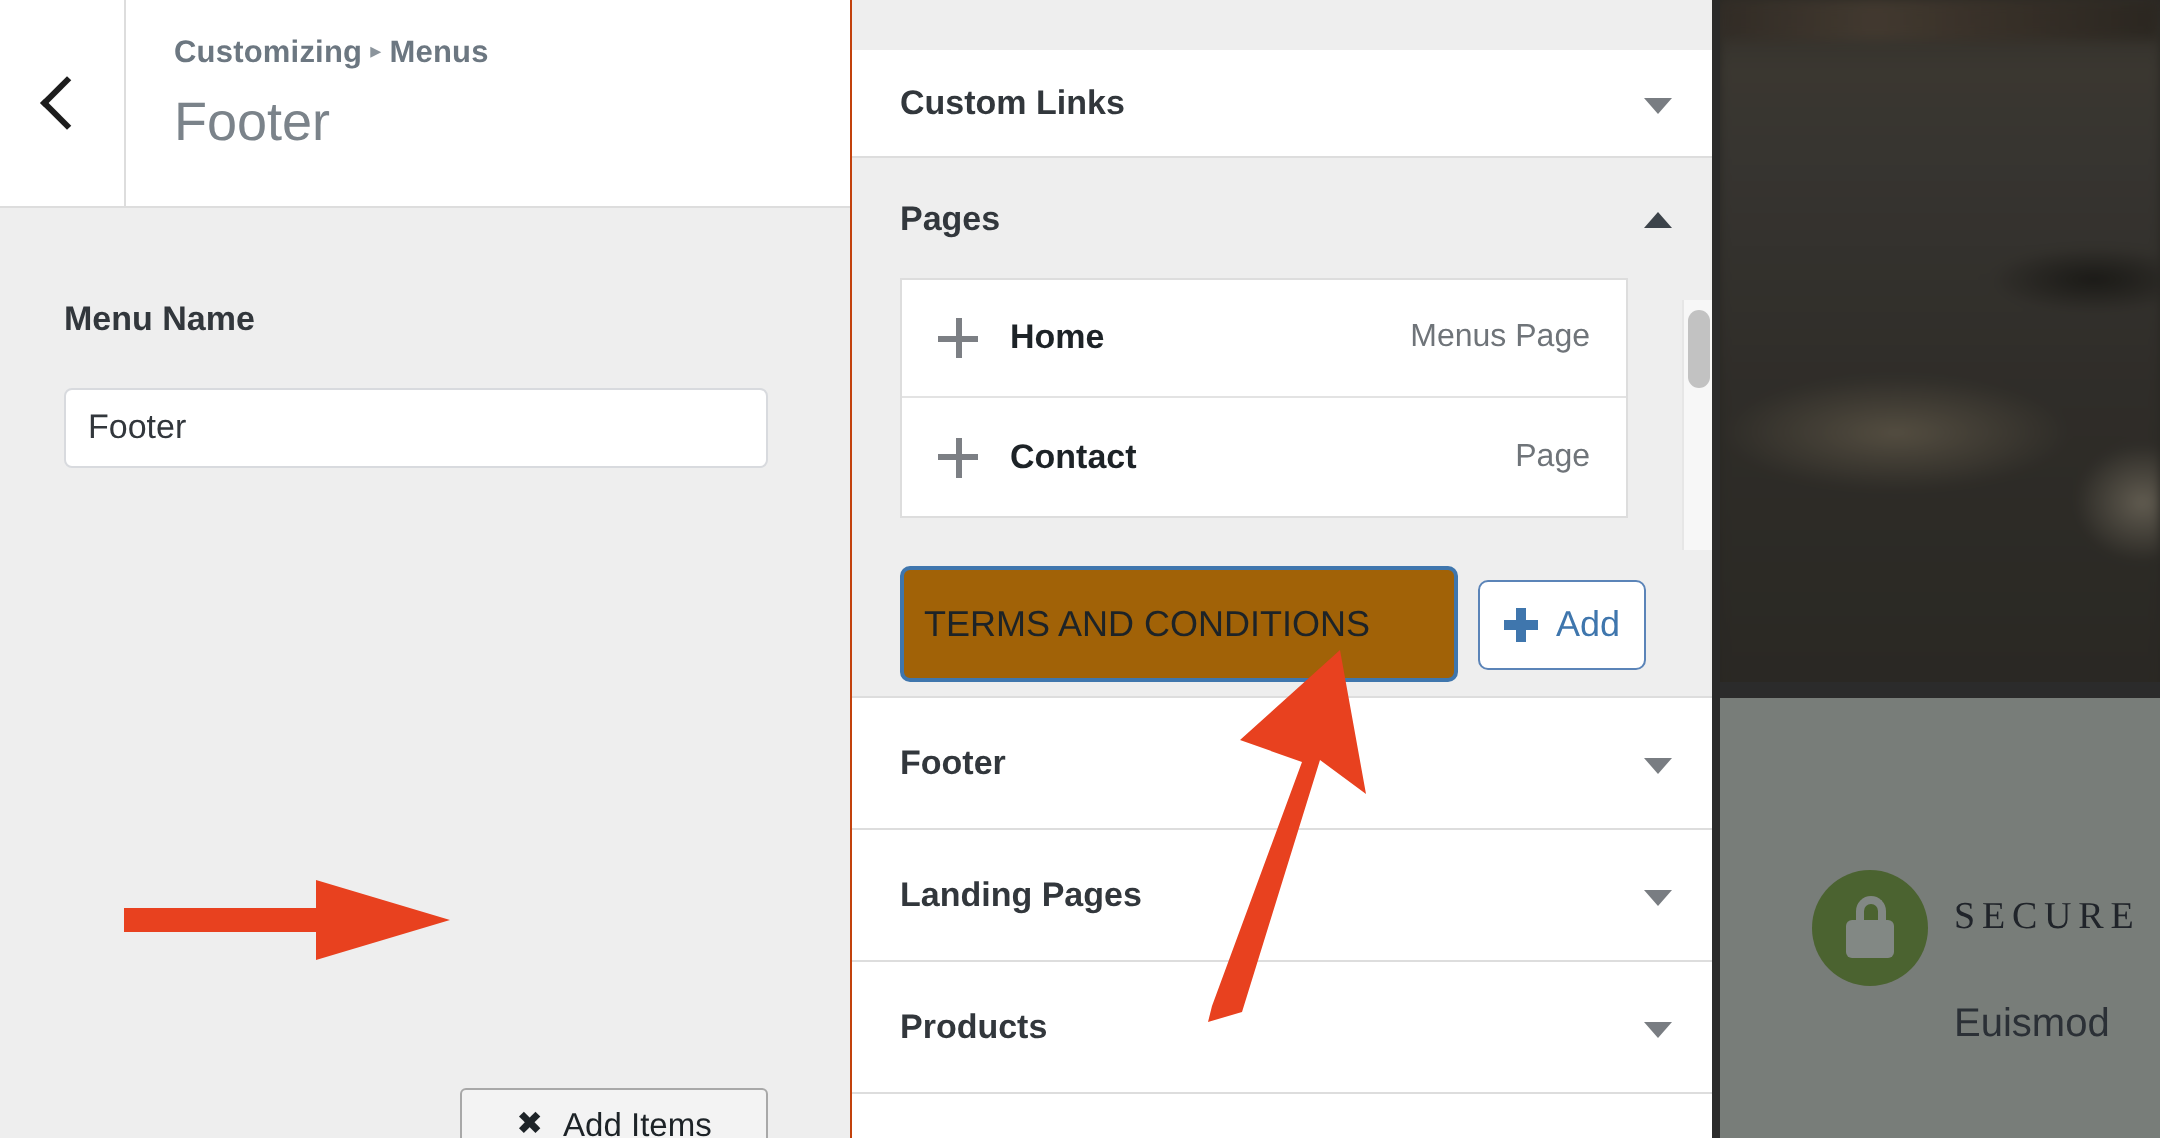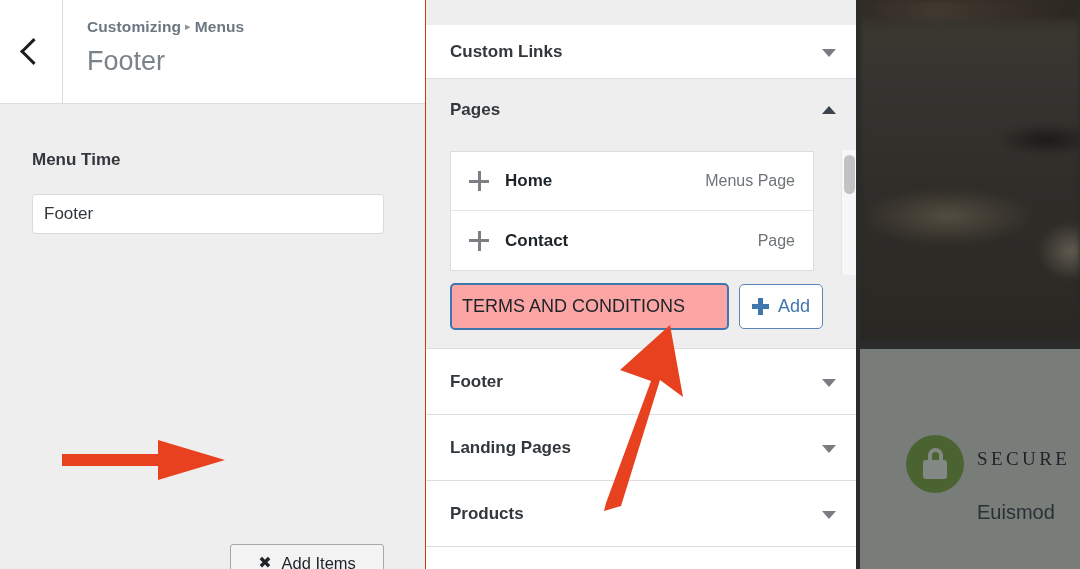--- a/index.html
+++ b/index.html
@@ -126,22 +126,22 @@
     background:#f7f7f7;border-left:1px solid #e6e6e6;box-sizing:border-box;
   }
   .inner-scroll-thumb{
     position:absolute;left:844px;top:155px;width:11px;height:39px;
     background:#c2c2c2;border-radius:6px;
   }
 
   
   .add-row{position:absolute;left:24px;top:283px;display:flex;align-items:center;gap:10px;}
   .link-input{
-    width:279px;height:47px;box-sizing:border-box;
-    border:2px solid #3f76ad;border-radius:5px;background:#fca5a5;
+    width:279px;height:58px;box-sizing:border-box;
+    border:2px solid #3f76ad;border-radius:5px;background:#a16207;
     font-family:inherit;font-size:18px;color:#1d2327;padding:0 10px;
     outline:none;
   }
   .add-btn{
     width:84px;height:45px;box-sizing:border-box;background:#ffffff;
     border:1.5px solid #5b84b8;border-radius:5px;
     display:flex;align-items:center;justify-content:center;gap:9px;
     color:#3f76ad;font-size:18px;cursor:pointer;
   }
   .add-plus{position:relative;width:17px;height:17px;flex:0 0 17px;}
@@ -224,21 +224,21 @@
       </div>
       <div class="cz-titles">
         <div class="breadcrumb">
           <span>Customizing</span><span class="sep">▸</span><span>Menus</span>
         </div>
         <div class="panel-title">Footer</div>
       </div>
     </div>
 
     <div class="left-body">
-      <div class="field-label">Menu Time</div>
+      <div class="field-label">Menu Name</div>
       <input class="menu-name-input" value="Footer" style="">
 
       <div class="add-items-btn">
         <span class="x-icon">✖</span>
         <span>Add Items</span>
       </div>
 
     </div>
 
     <svg class="arrow-left" viewBox="0 0 165 44">
@@ -256,21 +256,21 @@
       </div>
     </div>
 
     <div class="acc expanded" style="top:79px;height:270px;">
       <div class="acc-head" style="height:62px;">
         <span class="acc-title">Pages</span>
         <span class="caret up" style="top:31px;"></span>
       </div>
     </div>
 
-    <div class="results" style="top:151px;text-align:center;">
+    <div class="results" style="top:139px;text-align:center;">
       <div class="result-row">
         <span class="plus-icon"></span>
         <span class="result-name">Home</span>
         <span class="result-meta">Menus Page</span>
       </div>
       <div class="result-row">
         <span class="plus-icon"></span>
         <span class="result-name">Contact</span>
         <span class="result-meta">Page</span>
       </div>

